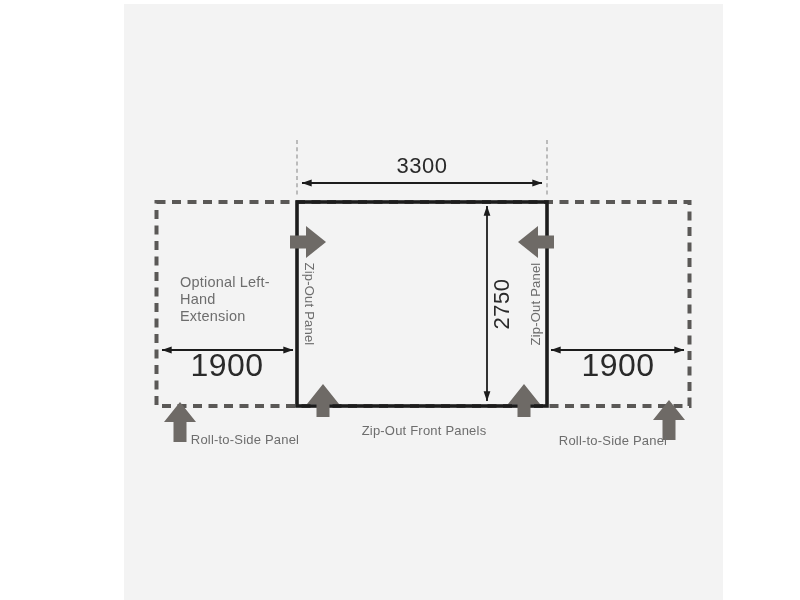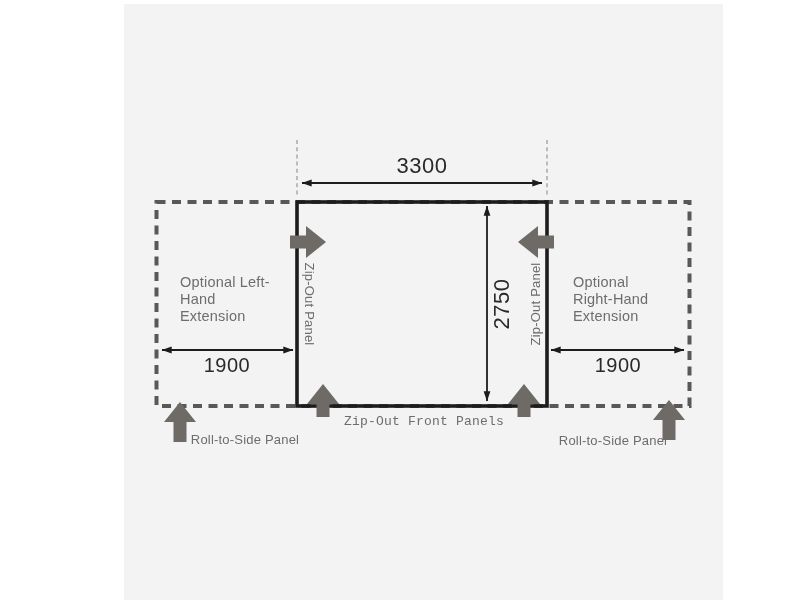--- a/index.html
+++ b/index.html
@@ -5,21 +5,21 @@
   * { margin:0; padding:0; box-sizing:border-box; }
   html,body { background:#fff; }
   body { font-family:"Liberation Sans", sans-serif; }
   .page { position:relative; width:800px; height:600px; background:var(--page-background,#ffffff); overflow:hidden;margin-left:24px; }
   .panel { position:absolute; left:100px; top:4px; width:599px; height:596px; background:var(--panel-background,#f3f3f3); }
   svg.overlay { position:absolute; left:0; top:0; }
 
   .lbl { position:absolute; transform:translate(-50%,-50%); white-space:nowrap;
          color:var(--label-gray,#6d6d6d); font-size:13px; letter-spacing:.2px; }
   .lbl.dim { color:var(--dimension-text,#2a2a2a); font-size:22px; letter-spacing:.5px; }
-  .lbl.dim-lg { font-size:20px; }
+  .lbl.dim-lg { font-size:32px; }
   .lbl.multi { white-space:normal; width:92px; line-height:1.18; font-size:14.5px; }
   .lbl.rot-cw  { transform:translate(-50%,-50%) rotate(90deg); }
   .lbl.rot-ccw { transform:translate(-50%,-50%) rotate(-90deg); }
 
   .dashed-outline { fill:none; stroke:var(--dashed-gray,#5a5856); stroke-width:4; stroke-dasharray:9 6.5; }
   .main-outline   { fill:none; stroke:var(--outline-black,#1c1c1c); stroke-width:3.6; }
   .ext-line       { stroke:#a3a3a3; stroke-width:1.4; stroke-dasharray:4 3.2; fill:none; }
   .dim-line       { stroke:var(--outline-black,#1c1c1c); stroke-width:1.8; }
   .block-arrow    { fill:var(--block-arrow-gray,#6e6a66); }
 </style>
@@ -55,20 +55,19 @@
     <path class="block-arrow" d="M156,402 L172,422 L162.5,422 L162.5,442 L149.5,442 L149.5,422 L140,422 Z"></path>
     <path class="block-arrow" d="M645,400 L661,420 L651.5,420 L651.5,440 L638.5,440 L638.5,420 L629,420 Z"></path>
   </svg>
 
   <div class="lbl dim" style="left:398px; top:166px;">3300</div>
   <div class="lbl dim rot-ccw" style="left:478px; top:304px;">2750</div>
   <div class="lbl dim dim-lg" style="left:203px; top:365px;">1900</div>
   <div class="lbl dim dim-lg" style="left:594px; top:365px;">1900</div>
 
   <div class="lbl multi" style="left:202px; top:300px;">Optional Left-Hand Extension</div>
-  <div class="lbl multi" style="left:595px; top:300px;">Optional Right-Hand Extension</div>
 
   <div class="lbl rot-cw" style="left:285px; top:304px;">Zip-Out Panel</div>
   <div class="lbl rot-ccw" style="left:511px; top:304px;">Zip-Out Panel</div>
-  <div class="lbl" style="left:400px; top:421px;font-family:Liberation Mono, monospace;">Zip-Out Front Panels</div>
+  <div class="lbl" style="left:400px; top:430px;">Zip-Out Front Panels</div>
   <div class="lbl" style="left:221px; top:439px;">Roll-to-Side Panel</div>
   <div class="lbl" style="left:589px; top:440px;">Roll-to-Side Panel</div>
 </div>
 
 </body></html>

